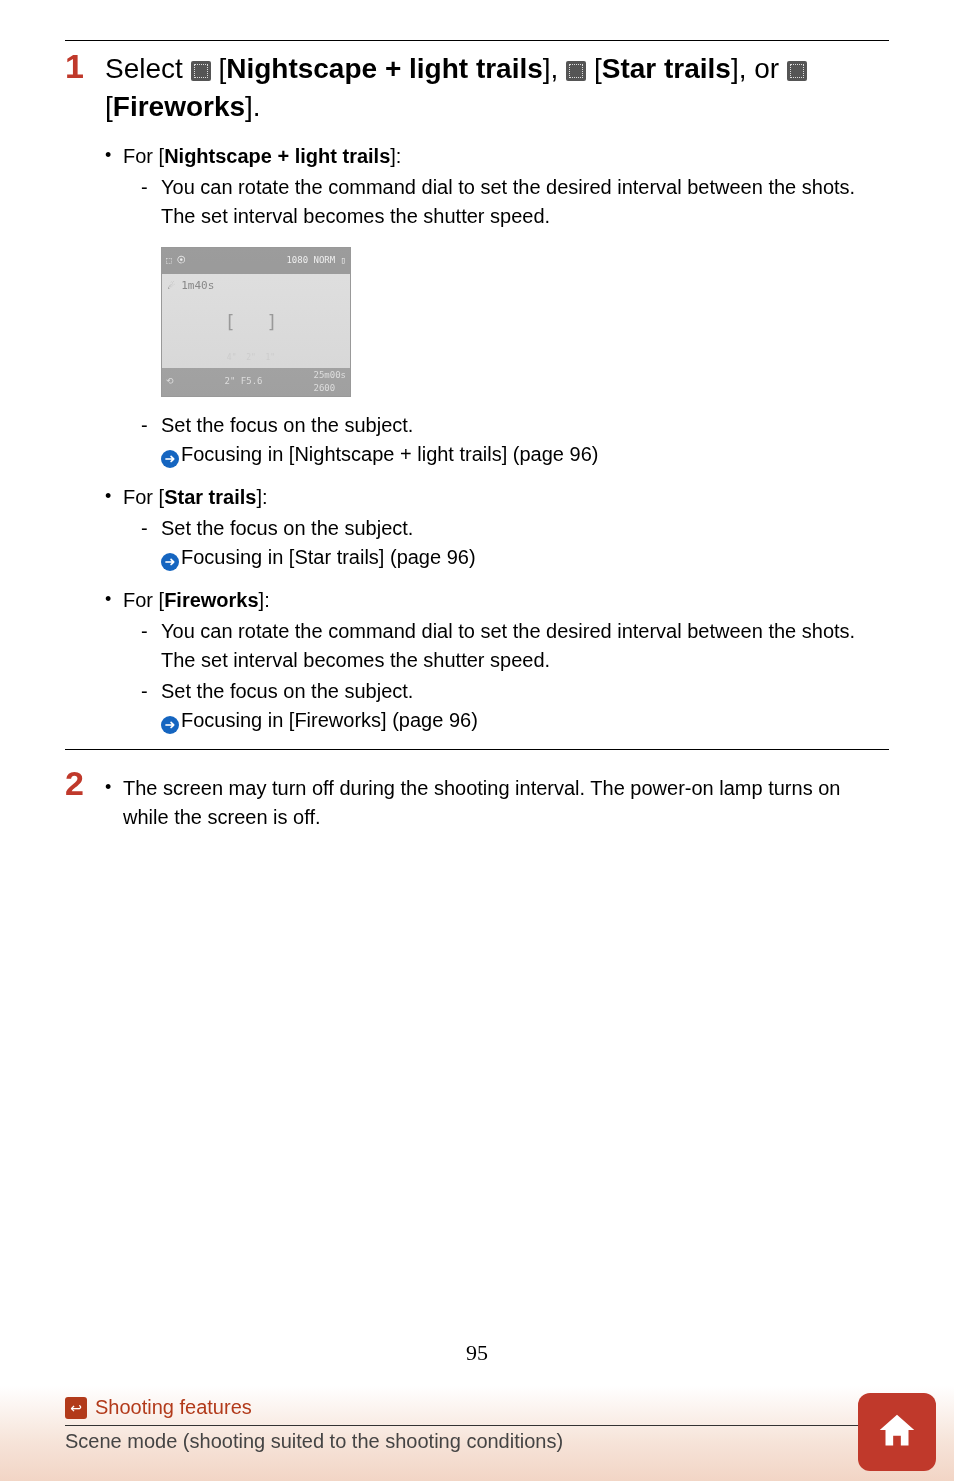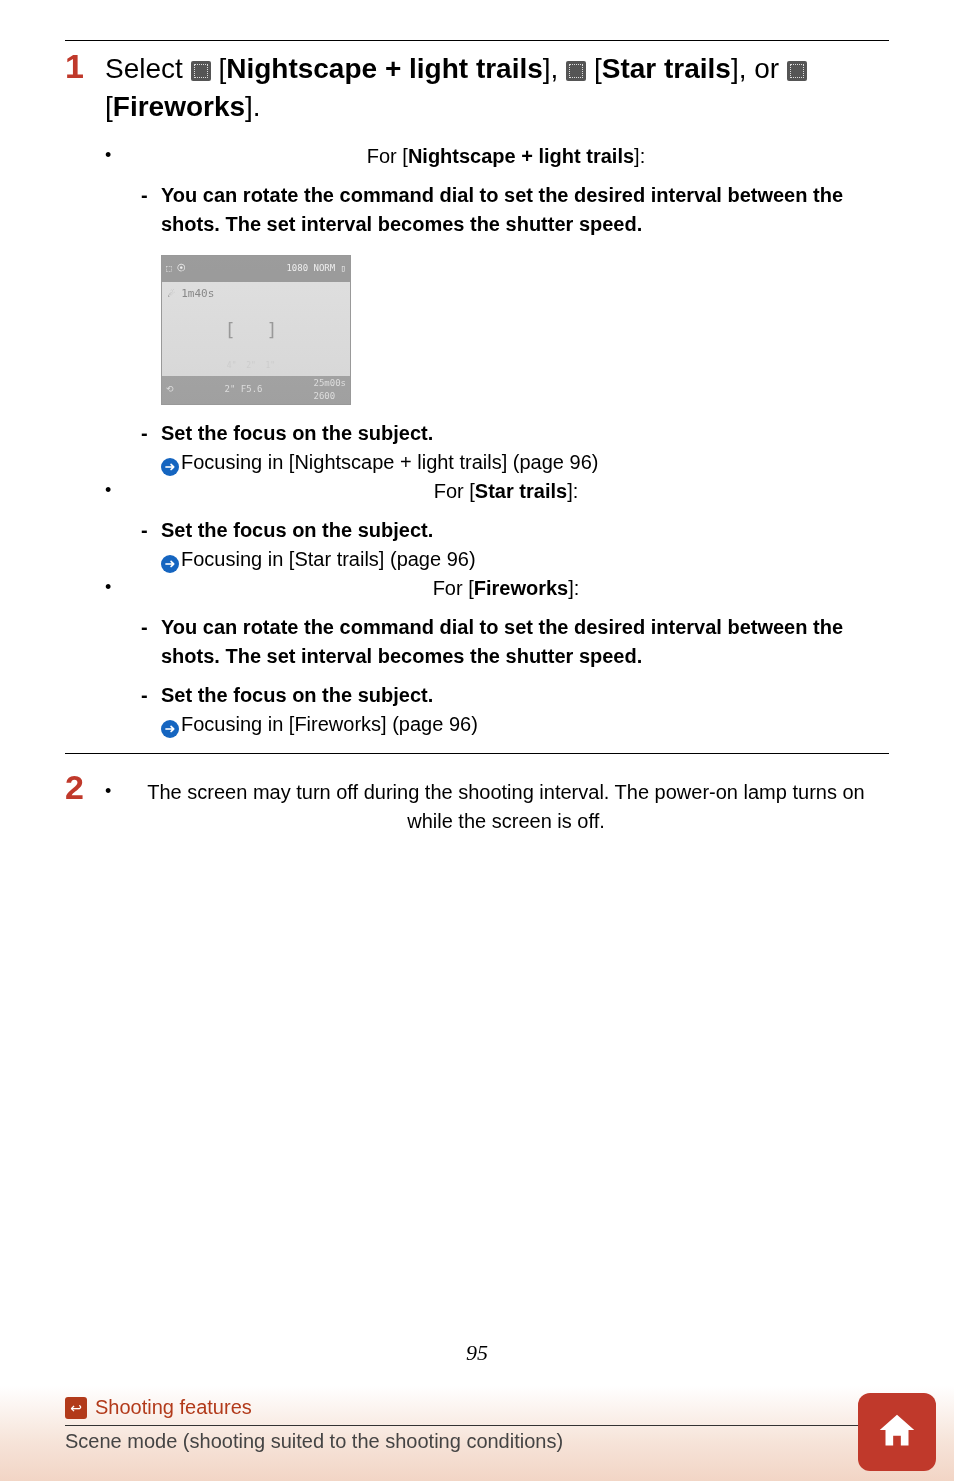--- a/index.html
+++ b/index.html
@@ -53,36 +53,34 @@
     border: 1px dotted #ddd;
   }
   .sub-ul {
     margin-top: 16px;
     font-size: 20px;
     line-height: 1.45;
   }
   .sub-ul .li1 {
     position: relative;
     padding-left: 18px;
-    margin-top: 0;
-    text-align: center;
+    margin-top: 14px;
   }
   .sub-ul .li1::before {
     content: "•";
     position: absolute;
     left: 0;
     top: 0;
     font-size: 18px;
   }
   .sub-ul .li2 {
     position: relative;
     padding-left: 38px;
     margin-left: 18px;
-    margin-top: 10px;
-    font-weight: bold;
+    margin-top: 2px;
   }
   .sub-ul .li2::before {
     content: "-";
     position: absolute;
     left: 18px;
     top: 0;
   }
   .xref {
     padding-left: 56px;
     margin-top: 0;
@@ -157,21 +155,20 @@
   }
   .step-sep {
     border-top: 1.5px solid #000;
     margin: 14px 0 8px 0;
   }
   .page-num {
     position: absolute;
     bottom: 115px;
     left: 0; right: 0;
     text-align: center;
-    font-style: italic;
     font-size: 22px;
     font-family: "Times New Roman", serif;
   }
   .footer {
     position: absolute;
     bottom: 0;
     left: 0; right: 0;
     height: 95px;
     background: linear-gradient(#fff, #f6e3d8 60%, #f2d5c5);
     padding: 10px 65px 0 65px;

